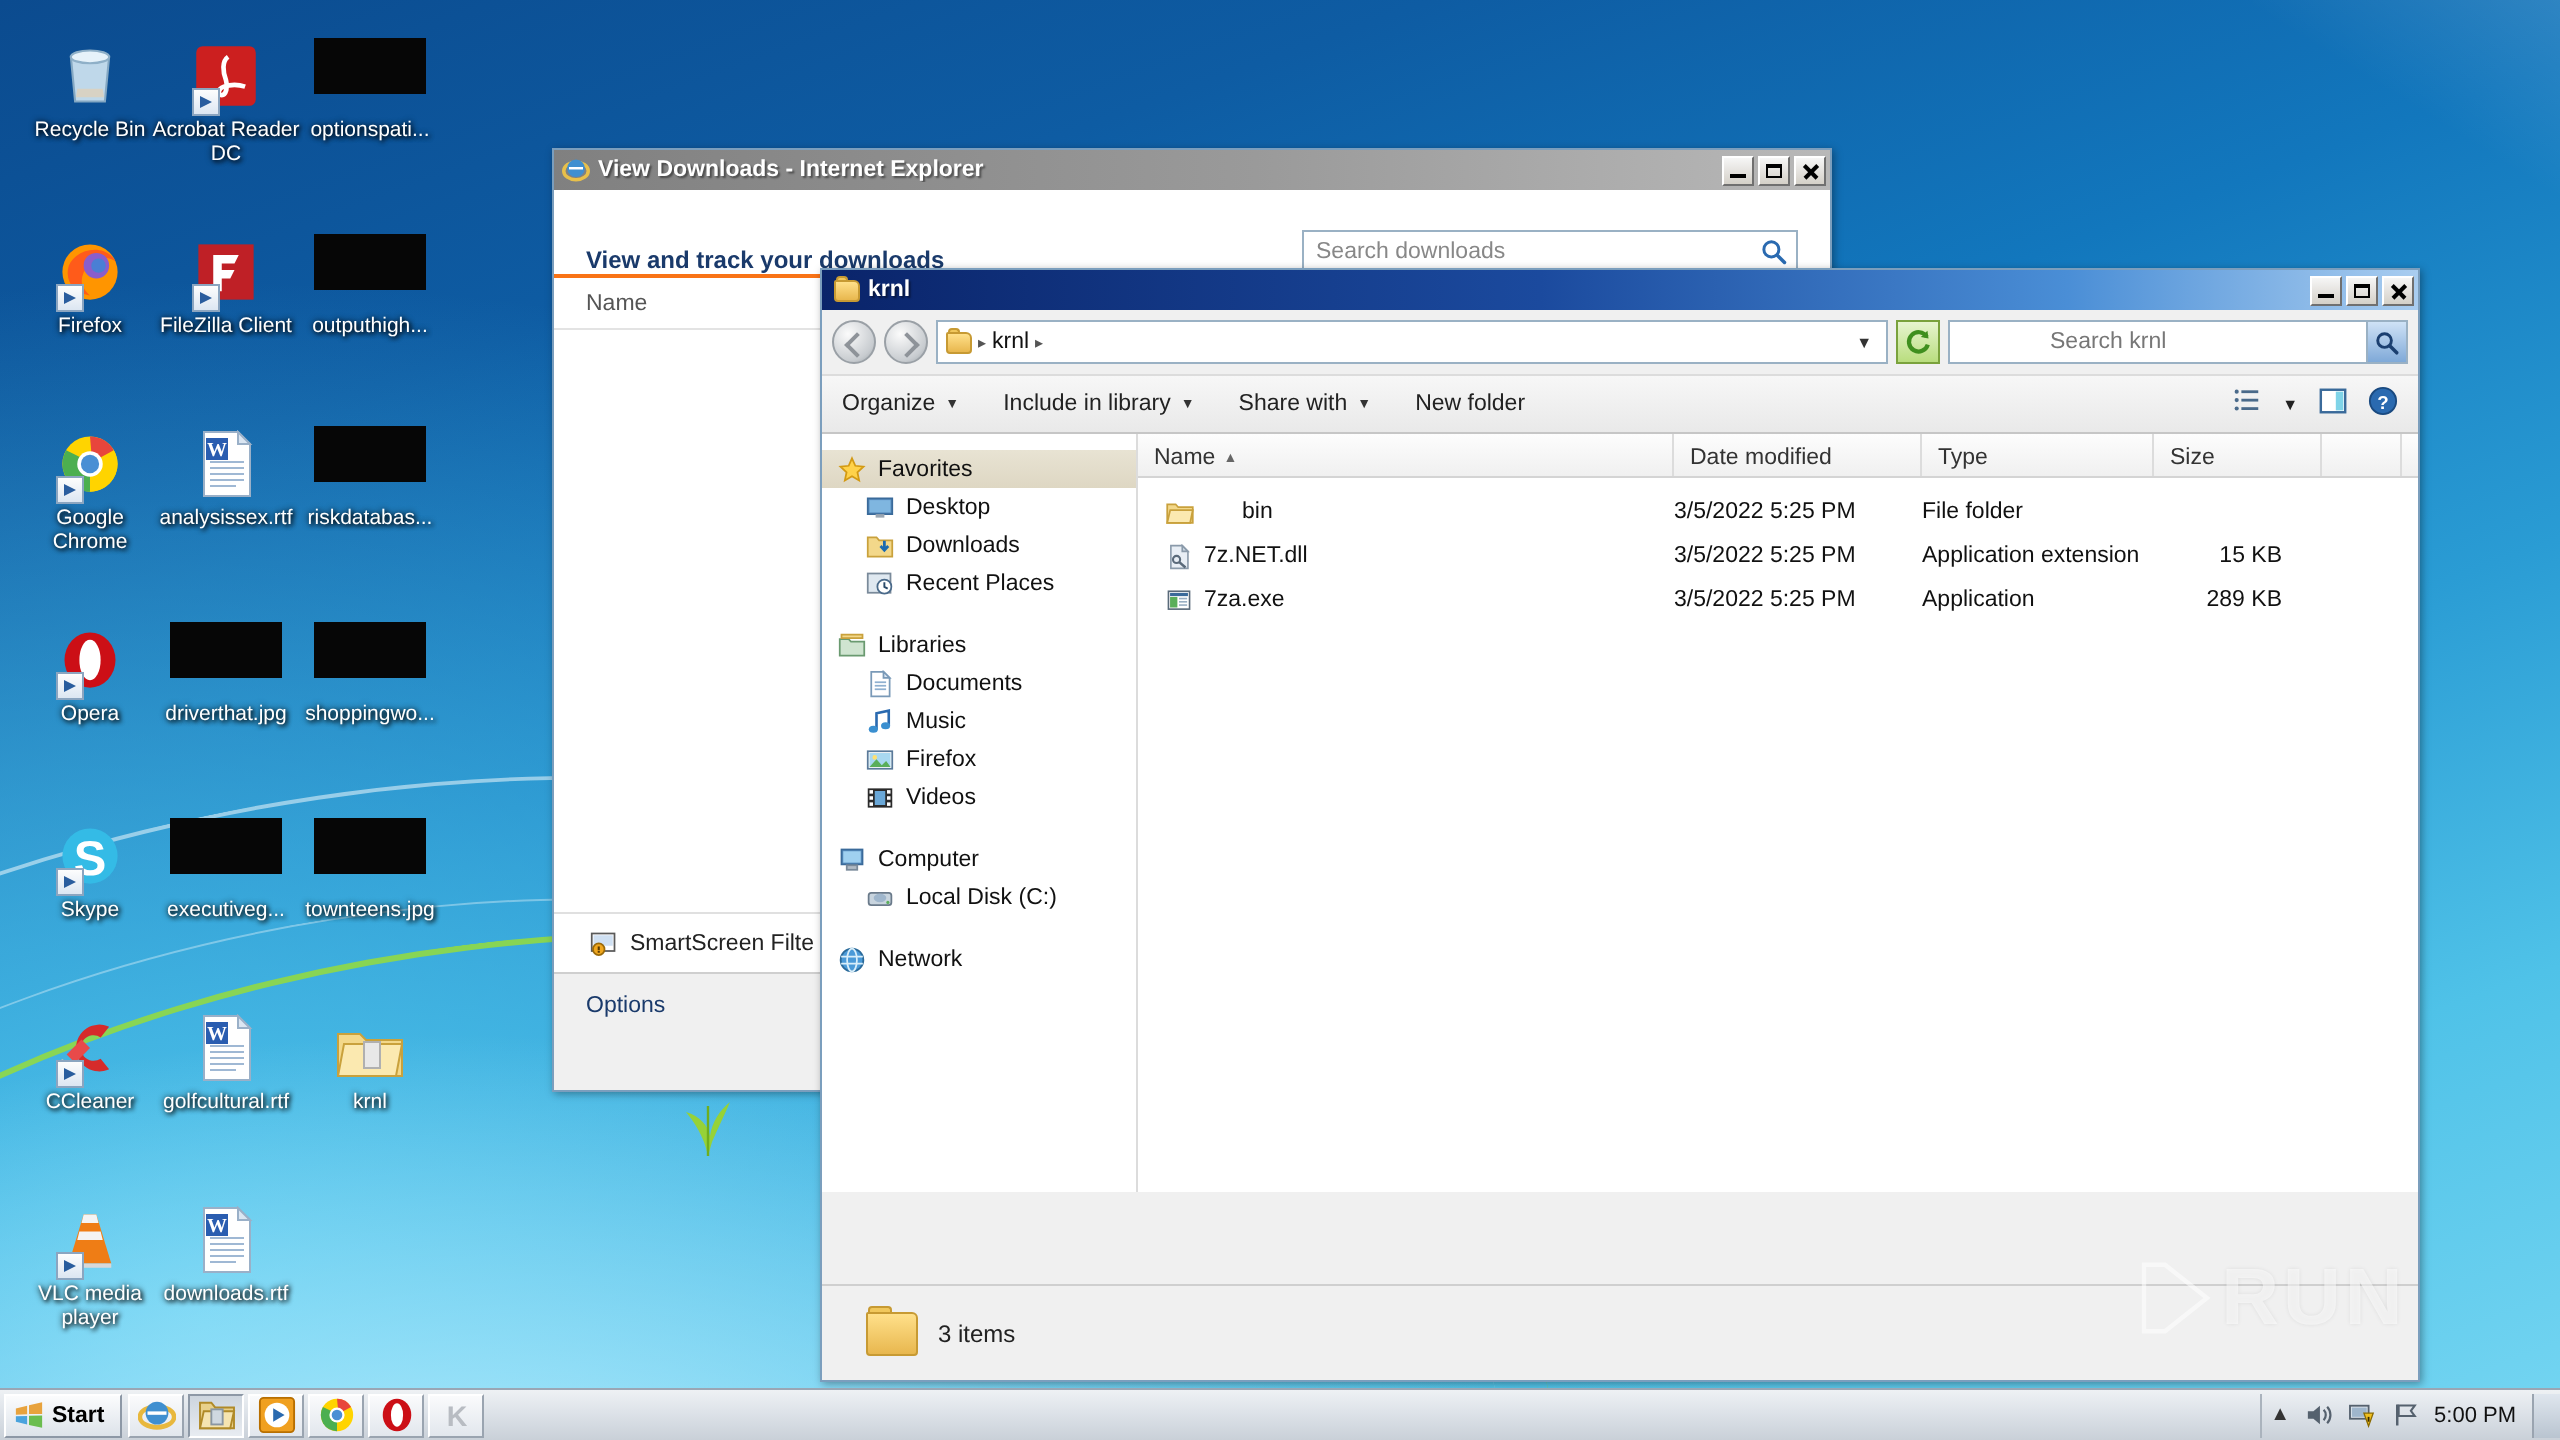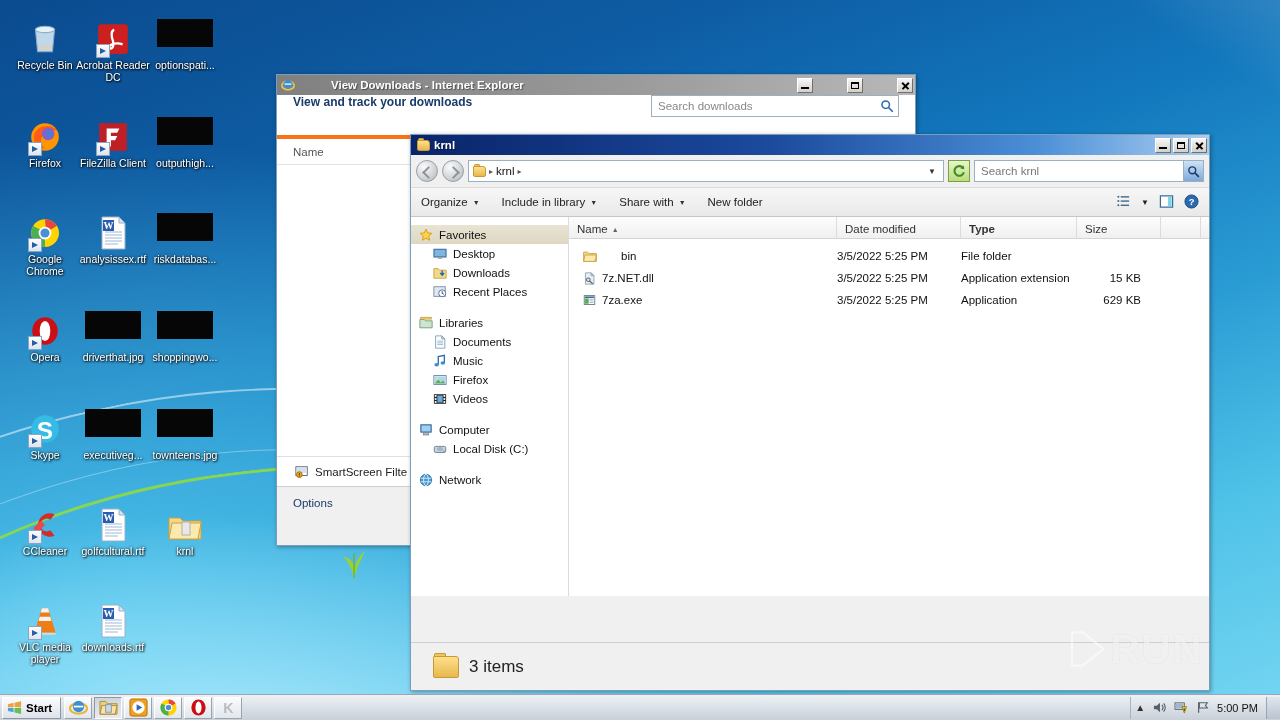--- a/index.html
+++ b/index.html
@@ -81,41 +81,41 @@
     position: absolute;
     background: #f0f0f0;
     border: 1px solid #7b9ebd;
     box-shadow: 1px 1px 4px rgba(0,0,0,.35);
   }
   .titlebar {
     height: 20px; display: flex; align-items: center;
     padding: 0 2px 0 4px; color: #fff; font-weight: bold; font-size: 11.5px;
   }
   .titlebar.active { background: linear-gradient(90deg,#0a246a 0%, #1b4a9e 45%, #4a8ed6 78%, #a9cdf0 100%); }
-  .titlebar.inactive { background: linear-gradient(90deg,#808080 0%, #9a9a9a 55%, #b8b8b8 100%); gap: 32px; }
+  .titlebar.inactive { background: linear-gradient(90deg,#808080 0%, #9a9a9a 55%, #b8b8b8 100%); }
   .titlebar .tb-title { flex: 1; margin-left: 4px; white-space: nowrap; overflow: hidden;
     text-shadow: 1px 1px 1px rgba(0,0,0,.45); }
   .tbtn {
     width: 16px; height: 15px; margin-left: 2px;
     background: linear-gradient(#f6f6f6,#d4d0c8);
     border: 1px solid; border-color: #fff #707070 #707070 #fff;
     position: relative; cursor: pointer;
   }
   .tbtn i { position: absolute; background:#000; }
   .tb-min i { left:3px; bottom:3px; width:8px; height:2px; }
   .tb-max i { left:3px; top:3px; width:8px; height:7px; border:1px solid #000; background:none; border-top-width:2px; }
   .tb-close i:first-child { left:3px; top:6px; width:9px; height:1.5px; transform: rotate(45deg); }
   .tb-close i:last-child { left:3px; top:6px; width:9px; height:1.5px; transform: rotate(-45deg); }
 
   
   #ie-win { left: 276px; top: 74px; width: 640px; height: 472px; }
   #ie-body { background:#fff; height: calc(100% - 20px); position:relative; }
   #ie-head {
-    height: 44px; border-bottom: 4px solid #f97316;
-    display:flex; align-items:flex-start; padding: 0 16px;
+    height: 44px; border-bottom: 2px solid #f97316;
+    display:flex; align-items:flex-end; padding: 0 16px;
   }
   #ie-head .h-title { font-weight: bold; color:#1a3a6b; font-size: 12px; flex:1; }
   #ie-search {
     width: 248px; height: 22px; border:1px solid #9ab1c4; background:#fff;
     display:flex; align-items:center; padding: 0 4px 0 6px; color:#888; font-size:11.5px;
   }
   #ie-search .sv { flex:1; }
   #ie-colhdr { height: 26px; border-bottom:1px solid #e3e3e3; padding-left:16px;
     display:flex; align-items:center; color:#555; font-size:11.5px; }
   #ie-list { position:absolute; top:72px; bottom:70px; left:0; right:0; background:#fff; }
@@ -155,21 +155,21 @@
   #breadcrumb .caret { color:#555; font-size:8px; }
   #bc-drop { margin-left:auto; color:#333; font-size:8px; padding-right:3px; }
   #refresh-btn {
     width:22px; height:22px; border:1px solid #7aa23c; cursor:pointer;
     background: linear-gradient(#e7f5cf,#b9dd7e); display:flex; align-items:center; justify-content:center;
   }
   #ex-search {
     width: 230px; height:22px; background:#fff; border:1px solid #9ab1c4;
     display:flex; align-items:center; padding-left:6px; font-size:11.5px; color:#777;
   }
-  #ex-search .sv { flex:1; }
+  #ex-search .sv { flex:1;margin-left:44px; }
   #ex-search .mag {
     width:20px; height:20px; background: linear-gradient(#cfe2f6,#7fa9d8);
     border-left:1px solid #9ab1c4; display:flex; align-items:center; justify-content:center;
   }
   #ex-toolbar {
     height: 30px; background: linear-gradient(#f7f7f7,#e9e9e9);
     border-top:1px solid #dcdcdc; border-bottom:1px solid #c6c6c6;
     display:flex; align-items:center; padding: 0 6px; gap: 14px; font-size:11.5px; color:#222;
   }
   #ex-toolbar .tbitem { display:flex; align-items:center; gap:5px; cursor:pointer; padding: 2px 4px; }
@@ -185,21 +185,21 @@
   #filepane { flex:1; display:flex; flex-direction:column; background:#fff; }
   #colhdr { height: 22px; display:flex; background: linear-gradient(#fdfdfd,#f0f0f0);
     border-bottom:1px solid #d4d4d4; font-size:11.5px; color:#333; }
   #colhdr .c { border-right:1px solid #dcdcdc; padding: 3px 0 0 8px; display:flex; align-items:center; gap:4px; cursor:pointer; }
   #rows { flex:1; padding-top: 6px; }
   .frow { height: 22px; display:flex; align-items:center; font-size:11.5px; color:#111; cursor:default; }
   .frow .cname { display:flex; align-items:center; gap:6px; padding-left:14px; }
   .frow .csize { text-align:right; padding-right:20px; }
   #ex-status {
     height: 48px; background:#f0f0f0; border-top:1px solid #cfcfcf;
-    display:flex; align-items:center; gap:10px; padding-left: 22px; font-size:17px; color:#222;margin-top:46px;
+    display:flex; align-items:center; gap:10px; padding-left: 22px; font-size:12px; color:#222;margin-top:46px;
   }
 
   
   .folder { position:relative; display:inline-block; }
   .folder .back { position:absolute; inset:0; background: linear-gradient(#ffe08a,#e8b74e); border:1px solid #c79a33; border-radius:1px 3px 2px 2px; }
   .folder .tab { position:absolute; left:1px; top:-2px; width:45%; height:4px; background:#f0c75c; border:1px solid #c79a33; border-bottom:none; border-radius:2px 2px 0 0; }
 
   
   #taskbar {
     position:absolute; left:0; bottom:0; width:1280px; height:26px;
@@ -725,21 +725,21 @@
           </div>
         <div id="filepane">
           <div id="colhdr">
               <div class="c" style="width: 268px;">
                 <span>Name</span>
                 <span style="font-size: 7px; color: rgb(102, 102, 102);">▲</span>
               </div>
               <div class="c" style="width: 124px;">
                 <span>Date modified</span>
               </div>
-              <div class="c" style="width: 116px; font-weight: bold;">
+              <div class="c" style="width: 116px;">
                 <span>Type</span>
               </div>
               <div class="c" style="width: 84px;">
                 <span>Size</span>
               </div>
               <div class="c" style="width: 40px;">
                 <span></span>
               </div>
             </div>
           <div id="rows">
@@ -784,21 +784,21 @@
                         <rect x="8" y="6" width="5" height="1"></rect>
                         <rect x="8" y="8" width="5" height="1"></rect>
                         <rect x="8" y="10" width="5" height="1"></rect>
                       </g>
                     </svg>
                   </span>
                   <span>7za.exe</span>
                 </div>
                 <div style="width: 124px;">3/5/2022 5:25 PM</div>
                 <div style="width: 116px;">Application</div>
-                <div class="csize" style="width: 84px;">629 KB</div>
+                <div class="csize" style="width: 84px;">289 KB</div>
               </div>
             </div>
         </div>
       </div>
 
       <div id="ex-status">
         <span class="folder" style="width:26px;height:22px;">
           <span class="tab" style="height:5px;top:-3px;"></span>
             <span class="back"></span>
         </span>

